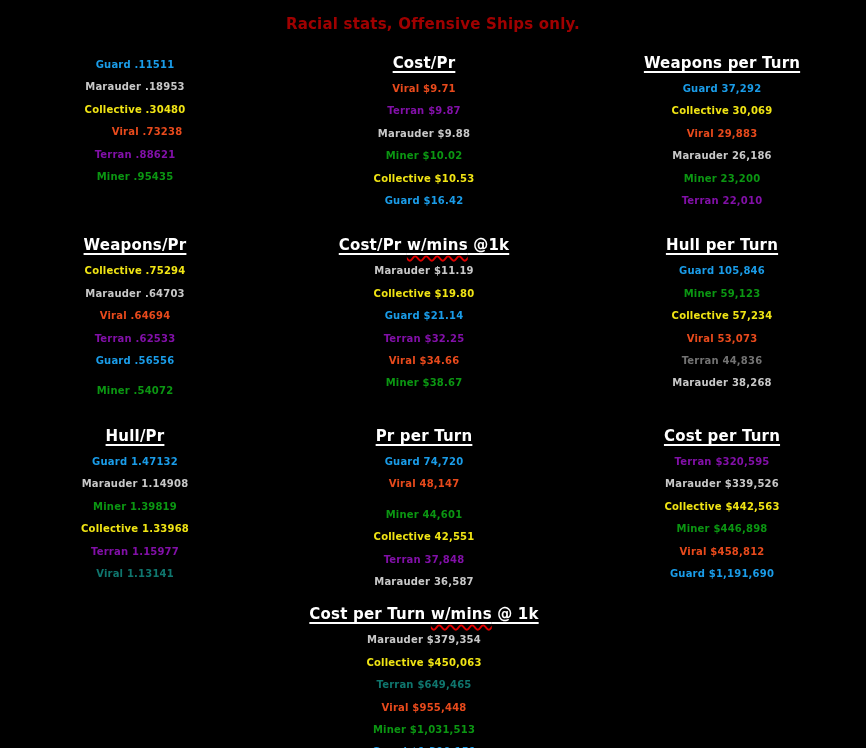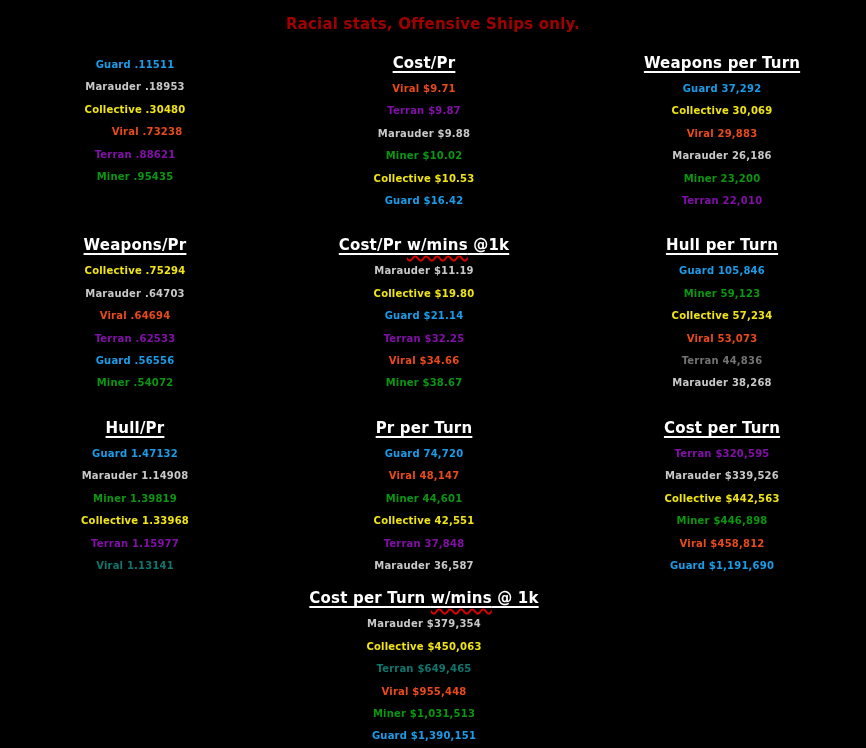--- a/index.html
+++ b/index.html
@@ -98,21 +98,21 @@
         </div>
   </section>
       <section class="stat-block">
     <h2 class="block-header"><span class="hdr-pre">Weapons/Pr</span><span class="hdr-post"></span></h2>
     <div class="rows">
           <div class="stat-row" style="color: rgb(240, 228, 20);"><span class="race">Collective</span> <span class="value">.75294</span></div>
           <div class="stat-row" style="color: rgb(200, 200, 200);"><span class="race">Marauder</span> <span class="value">.64703</span></div>
           <div class="stat-row" style="color: rgb(232, 74, 28);"><span class="race">Viral</span> <span class="value">.64694</span></div>
           <div class="stat-row" style="color: rgb(130, 16, 168);"><span class="race">Terran</span> <span class="value">.62533</span></div>
           <div class="stat-row" style="color: rgb(26, 156, 232);"><span class="race">Guard</span> <span class="value">.56556</span></div>
-          <div class="stat-row" style="color: rgb(11, 150, 18);"><span class="race">Miner</span> <span class="value">.54072</span></div>
+          <div class="stat-row" style="color: rgb(11, 150, 18); margin-top: 8px;"><span class="race">Miner</span> <span class="value">.54072</span></div>
         </div>
   </section>
       <section class="stat-block">
     <h2 class="block-header"><span class="hdr-pre">Cost/Pr </span><span class="hdr-miss">w/mins</span><span class="hdr-post"> @1k</span></h2>
     <div class="rows">
           <div class="stat-row" style="color: rgb(200, 200, 200);"><span class="race">Marauder</span> <span class="value">$11.19</span></div>
           <div class="stat-row" style="color: rgb(240, 228, 20);"><span class="race">Collective</span> <span class="value">$19.80</span></div>
           <div class="stat-row" style="color: rgb(26, 156, 232);"><span class="race">Guard</span> <span class="value">$21.14</span></div>
           <div class="stat-row" style="color: rgb(130, 16, 168);"><span class="race">Terran</span> <span class="value">$32.25</span></div>
           <div class="stat-row" style="color: rgb(232, 74, 28);"><span class="race">Viral</span> <span class="value">$34.66</span></div>
@@ -139,21 +139,21 @@
           <div class="stat-row" style="color: rgb(240, 228, 20);"><span class="race">Collective</span> <span class="value">1.33968</span></div>
           <div class="stat-row" style="color: rgb(130, 16, 168);"><span class="race">Terran</span> <span class="value">1.15977</span></div>
           <div class="stat-row" style="color: #0f766e;"><span class="race">Viral</span> <span class="value">1.13141</span></div>
         </div>
   </section>
       <section class="stat-block">
     <h2 class="block-header"><span class="hdr-pre">Pr per Turn</span><span class="hdr-post"></span></h2>
     <div class="rows">
           <div class="stat-row" style="color: rgb(26, 156, 232);"><span class="race">Guard</span> <span class="value">74,720</span></div>
           <div class="stat-row" style="color: rgb(232, 74, 28);"><span class="race">Viral</span> <span class="value">48,147</span></div>
-          <div class="stat-row" style="color: rgb(11, 150, 18);"><span class="race">Miner</span> <span class="value">44,601</span></div>
+          <div class="stat-row" style="color: rgb(11, 150, 18); margin-top: 8px;"><span class="race">Miner</span> <span class="value">44,601</span></div>
           <div class="stat-row" style="color: rgb(240, 228, 20);"><span class="race">Collective</span> <span class="value">42,551</span></div>
           <div class="stat-row" style="color: rgb(130, 16, 168);"><span class="race">Terran</span> <span class="value">37,848</span></div>
           <div class="stat-row" style="color: rgb(200, 200, 200);"><span class="race">Marauder</span> <span class="value">36,587</span></div>
         </div>
   </section>
       <section class="stat-block">
     <h2 class="block-header"><span class="hdr-pre">Cost per Turn</span><span class="hdr-post"></span></h2>
     <div class="rows">
           <div class="stat-row" style="color: rgb(130, 16, 168);"><span class="race">Terran</span> <span class="value">$320,595</span></div>
           <div class="stat-row" style="color: rgb(200, 200, 200);"><span class="race">Marauder</span> <span class="value">$339,526</span></div>

